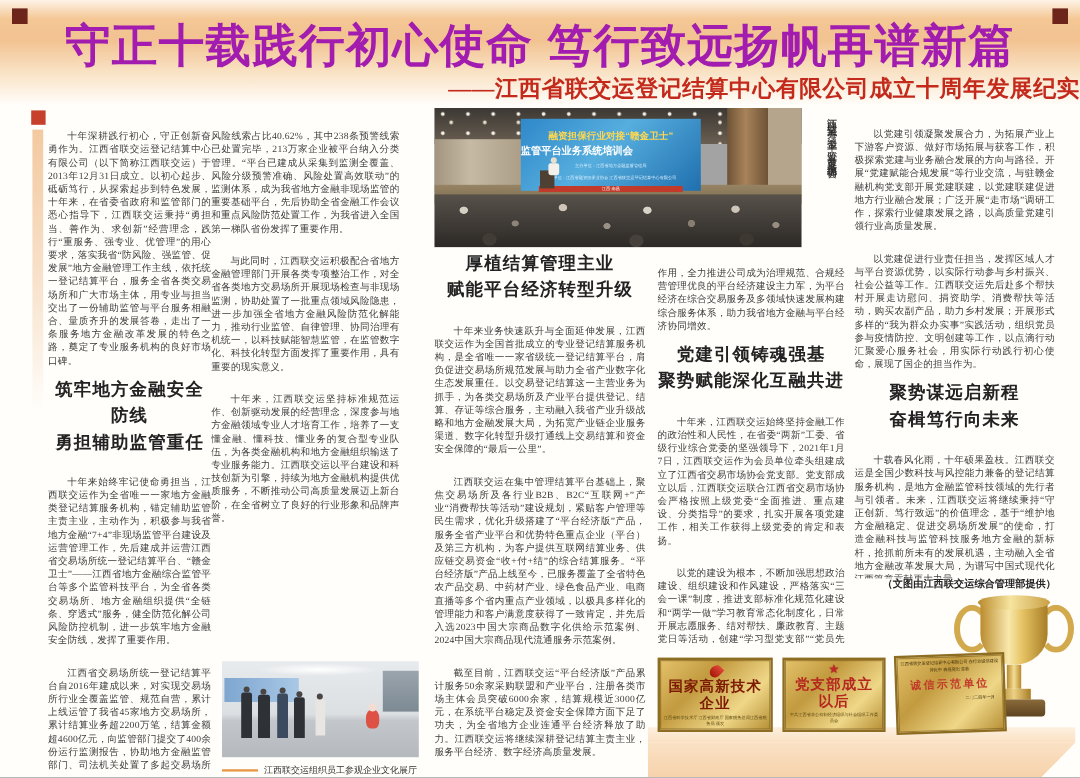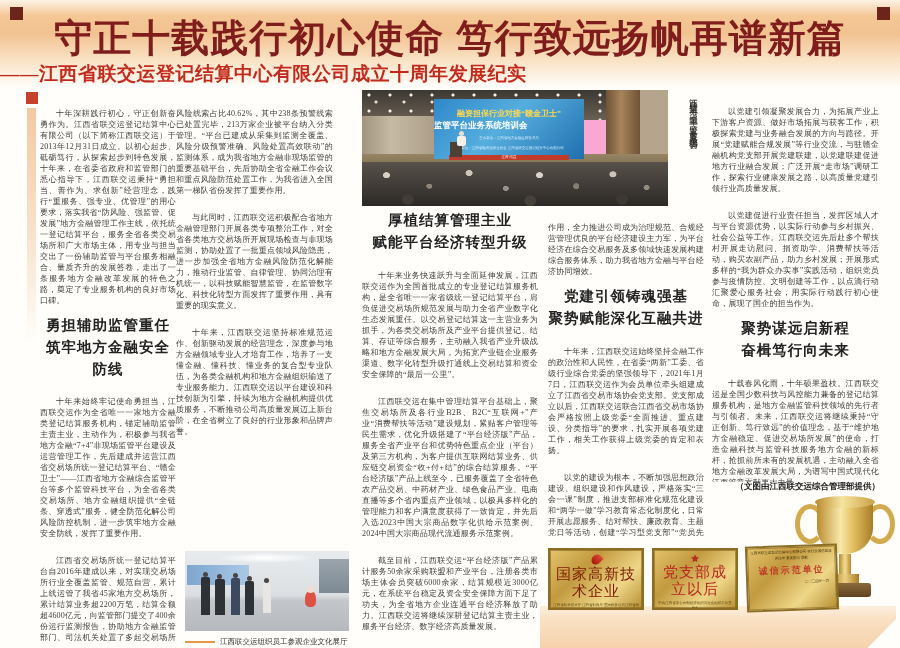--- a/index.html
+++ b/index.html
@@ -6,41 +6,41 @@
   .page { position:relative; width:900px; height:648px; background:#fffefb; overflow:hidden;
           font-family:"Liberation Serif", serif; margin:0 auto; }
 
   
   .band { position:absolute; left:0; top:0; width:900px; height:88px;
           background:linear-gradient(180deg,#fdf3e6 0%,#f4c795 18%,#f2c291 38%,#f9e2c4 68%,#fffefb 100%); }
   .corner { position:absolute; top:7px; width:13px; height:13px; background:#6d241a; }
   .corner.l { left:10px; } .corner.r { right:10px; }
   .headline { position:absolute; left:0; top:13px; width:900px; text-align:center;
               font-family:"Liberation Sans", sans-serif; font-weight:900; font-size:38px;
-              letter-spacing:1px; color:#7f1d1d; }
-  .subhead { position:absolute; left:0; top:61px; width:900px; text-align:left;
+              letter-spacing:1px; color:#a21caf; }
+  .subhead { position:absolute; left:0; top:61px; width:900px; text-align:right;
              font-weight:bold; font-size:19px; color:#c32a1c; letter-spacing:0.5px; }
 
   
   .col { position:absolute; overflow:hidden; filter:blur(0.2px); }
   p.b { font-size:8px; line-height:11px; text-align:justify; text-indent:2em;
         color:#3c3c3c; margin:16px 0 2px 0; letter-spacing:0.2px; }
   p.b.noind { text-indent:0; }
   .sec-head { font-family:"Liberation Sans", sans-serif; font-weight:bold; font-size:14.5px;
               color:#222; text-align:center; line-height:1.5; margin:9px 0 9px 0; letter-spacing:1px; }
   .sec-head span { display:block; }
 
   
   .mark-sq { position:absolute; left:26px; top:92px; width:12px; height:12px; background:#c6402c; }
   .mark-bar { position:absolute; left:27px; top:108px; width:9px; height:235px;
               background:linear-gradient(180deg,#f3c9a0,#f8e3cd 55%,rgba(255,255,255,0)); }
 
   
   .photo1 { position:absolute; left:362px; top:90px; width:306px; height:116px;
-            background:#f9a8d4; overflow:hidden; }
+            background:#a3a3a3; overflow:hidden; }
   .p1-ceiling { position:absolute; left:0; top:0; width:100%; height:30px;
       background:linear-gradient(180deg,#3c3833,#6a5f52);
       background-image:radial-gradient(circle 1.2px at 7px 5px,#f7f3e8 1px,rgba(0,0,0,0) 2px),
                        radial-gradient(circle 1px at 14px 12px,#e8e0cc 1px,rgba(0,0,0,0) 2px),
                        linear-gradient(180deg,#3c3833,#6a5f52);
       background-size:21px 16px,28px 18px,100% 100%; }
   .p1-lwall { position:absolute; left:0; top:26px; width:74px; height:44px;
       background:linear-gradient(90deg,#a2947e,#c6baa5 40%,#ab9d86); }
   .p1-screen { position:absolute; left:72px; top:9px; width:150px; height:60px;
       background:linear-gradient(135deg,#2f88c9,#56aede 45%,#1f6fae);
@@ -116,21 +116,21 @@
              background:linear-gradient(180deg,#8a6a3a,#5f4422); }
   .awards { position:absolute; left:540px; top:536px; width:360px; height:112px; z-index:3; }
   .shelf-top { position:absolute; left:0; top:70px; width:356px; height:13px;
                background:linear-gradient(180deg,#fdf0e0,#fae0c2); }
   .shelf-front { position:absolute; left:0; top:83px; width:356px; height:29px;
                  background:linear-gradient(180deg,#fae1c4,#f6d2ab);
                  clip-path:polygon(0 0,100% 0,92% 100%,0 100%); }
   .plaque { position:absolute; top:12px; height:62px; background:linear-gradient(135deg,#e4c36c,#c29a3f 35%,#efd788 70%,#b68f35);
             border:2px solid #8d6d22; box-sizing:border-box; text-align:center; overflow:hidden; z-index:4; }
   .plaque .inner { border:1px solid rgba(120,90,20,.55); height:100%; box-sizing:border-box; padding:2px 2px; }
-  .pl-title { font-weight:normal; color:#7c1a02; font-size:15px; letter-spacing:1px; line-height:1.15; }
+  .pl-title { font-weight:bold; color:#7c1a02; font-size:12px; letter-spacing:1px; line-height:1.15; }
   .pl-title.red { color:#b5261f; }
   .pl-sub { font-size:3.5px; color:#5c4a12; line-height:1.5; margin-top:2px; }
   .flame-icon { width:9px; height:11px; margin:1px auto 1px; background:linear-gradient(180deg,#e2483a,#a31705);
                 border-radius:50% 0 50% 50%; transform:rotate(45deg); }
   .emblem-icon { color:#c3272b; font-size:10px; line-height:11px; text-shadow:0 0 1px #7c1a02; }
   .plaque.p3 { transform:rotate(-2deg); }
   .p3-top { font-size:3.5px; color:#3a2c08; line-height:1.6; }
   .p3-red { font-weight:bold; color:#c23b2a; font-size:9px; letter-spacing:2px; margin-top:3px; }
   .p3-date { font-size:3.5px; color:#3a2c08; text-align:right; margin-top:3px; padding-right:4px; }
 
@@ -148,22 +148,22 @@
   </div>
   <div class="headline">守正十载践行初心使命 笃行致远扬帆再谱新篇</div>
   <div class="subhead">——江西省联交运登记结算中心有限公司成立十周年发展纪实</div>
 
   <div class="mark-sq"></div>
   <div class="mark-bar"></div>
 
   <div class="col" style="left:40px; top:92px; width:136px; height:552px;">
     <p class="b">十年深耕践行初心，守正创新奋勇作为。江西省联交运登记结算中心有限公司（以下简称江西联交运）于2013年12月31日成立。以初心起步、砥砺笃行，从探索起步到特色发展，十年来，在省委省政府和监管部门的悉心指导下，江西联交运秉持“勇担当、善作为、求创新”经营理念，践行“重服务、强专业、优管理”的用心要求，落实我省“防风险、强监管、促发展”地方金融管理工作主线，依托统一登记结算平台，服务全省各类交易场所和广大市场主体，用专业与担当交出了一份辅助监管与平台服务相融合、量质齐升的发展答卷，走出了一条服务地方金融改革发展的特色之路，奠定了专业服务机构的良好市场口碑。</p>
     <div class="sec-head">
+      <span>筑牢地方金融安全防线</span>
       <span>勇担辅助监管重任</span>
-      <span>筑牢地方金融安全防线</span>
     </div>
     <p class="b">十年来始终牢记使命勇担当，江西联交运作为全省唯一一家地方金融类登记结算服务机构，锚定辅助监管主责主业，主动作为，积极参与我省地方金融“7+4”非现场监管平台建设及运营管理工作，先后建成并运营江西省交易场所统一登记结算平台、“赣金卫士”——江西省地方金融综合监管平台等多个监管科技平台，为全省各类交易场所、地方金融组织提供“全链条、穿透式”服务，健全防范化解公司风险防控机制，进一步筑牢地方金融安全防线，发挥了重要作用。</p>
     <p class="b">江西省交易场所统一登记结算平台自2016年建成以来，对实现交易场所行业全覆盖监管、规范自营，累计上线运管了我省45家地方交易场所，累计结算业务超2200万笔，结算金额超4600亿元，向监管部门提交了400余份运行监测报告，协助地方金融监管部门、司法机关处置了多起交易场所风险事件，在健全交易场所穿透式监管体系、引导交易行业规范发展等方面发挥了积极作用。</p>
     <p class="b">“赣金卫士”——江西省涉非风险预警监测平台自2017年8月开始建设，于2018年1月试运行，2018年11月正式上线。截至目前，“赣金卫士”平台已对30余类高风险行业的71万余家企业纳入监测预警范围。平台上线运行以来，已累计识别1800余条风险线索，将高风险企业预警信息及时推送至相关部门处置。</p>
   </div>
 
   <div class="col" style="left:176px; top:92px; width:157px; height:452px;">
     <p class="b noind">风险线索占比40.62%，其中238条预警线索已处置完毕，213万家企业被平台纳入分类管理。“平台已建成从采集到监测全覆盖、风险分级预警准确、风险处置高效联动”的监测体系，成为我省地方金融非现场监管的重要基础平台，先后协助全省金融工作会议和重点风险防范处置工作，为我省进入全国第一梯队省份发挥了重要作用。</p>
     <p class="b">与此同时，江西联交运积极配合省地方金融管理部门开展各类专项整治工作，对全省各类地方交易场所开展现场检查与非现场监测，协助处置了一批重点领域风险隐患，进一步加强全省地方金融风险防范化解能力，推动行业监管、自律管理、协同治理有机统一，以科技赋能智慧监管，在监管数字化、科技化转型方面发挥了重要作用，具有重要的现实意义。</p>
     <p class="b">十年来，江西联交运坚持标准规范运作、创新驱动发展的经营理念，深度参与地方金融领域专业人才培育工作，培养了一支懂金融、懂科技、懂业务的复合型专业队伍，为各类金融机构和地方金融组织输送了专业服务能力。江西联交运以平台建设和科技创新为引擎，持续为地方金融机构提供优质服务，不断推动公司高质量发展迈上新台阶，在全省树立了良好的行业形象和品牌声誉。</p>

